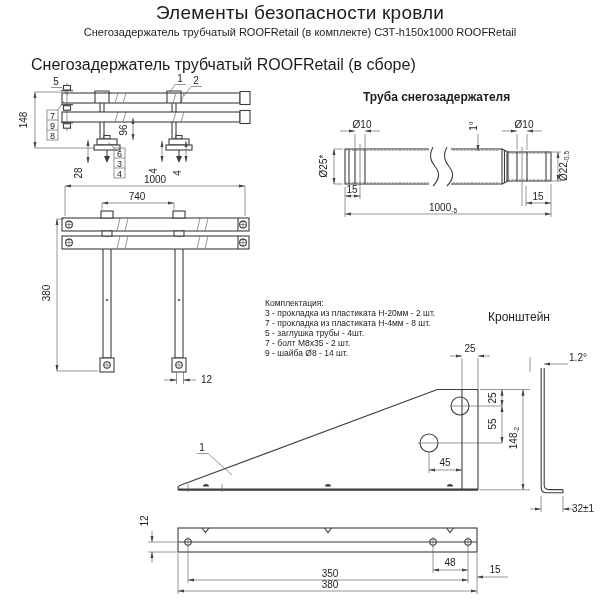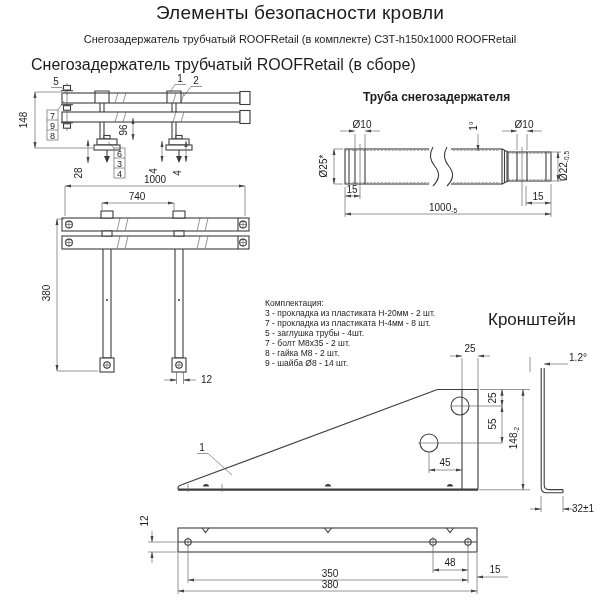--- a/index.html
+++ b/index.html
@@ -3,24 +3,24 @@
 <meta charset="utf-8">
 <style>
   html,body{margin:0;padding:0;}
   body{
     width:600px;height:600px;position:relative;overflow:hidden;
     background:#ffffff;color:#222;
     font-family:"Liberation Sans", sans-serif;
   }
   .abs{position:absolute;}
   #main-title{top:2px;left:0;width:600px;text-align:center;font-size:19px;color:#1c1c1c;letter-spacing:.2px;}
-  #subtitle{top:33px;left:0;width:600px;text-align:center;font-size:11px;color:#1c1c1c;}
+  #subtitle{top:26px;left:0;width:600px;text-align:center;font-size:11px;color:#1c1c1c;}
   #assembly-caption{top:56px;left:31px;font-size:16px;color:#1c1c1c;}
   #tube-title{top:90px;left:363px;font-size:12px;color:#1c1c1c;font-weight:bold;}
-  #bracket-title{top:310px;left:488px;font-size:17px;color:#1c1c1c;}
+  #bracket-title{top:310px;left:488px;font-size:12px;color:#1c1c1c;}
   #parts-list{top:251px;left:265px;font-size:8.5px;line-height:10px;color:#1c1c1c;margin-top:47px;}
   #parts-list div{white-space:nowrap;}
   svg{position:absolute;top:0;left:0;}
   svg text{font-family:"Liberation Sans", sans-serif;font-size:10px;fill:#1c1c1c;}
   svg text.s9{font-size:9px;}
   .obj{stroke:#3d3d3d;stroke-width:1.1;fill:none;}
   .obj2{stroke:#3d3d3d;stroke-width:2.2;fill:none;}
   .objw{stroke:#3d3d3d;stroke-width:1.1;fill:#ffffff;}
   .filld{fill:#3a3a3a;stroke:none;}
   .thin{stroke:#5d5d5d;stroke-width:0.65;fill:none;}
@@ -269,15 +269,14 @@
 <div class="abs" id="assembly-caption">Снегозадержатель трубчатый  ROOFRetail (в сборе)</div>
 <div class="abs" id="tube-title">Труба снегозадержателя</div>
 <div class="abs" id="bracket-title">Кронштейн</div>
 
 <div class="abs" id="parts-list">
   <div>Комплектация:</div>
   <div>3 - прокладка из пластиката Н-20мм - 2 шт.</div>
   <div>7 - прокладка из пластиката Н-4мм - 8 шт.</div>
   <div>5 - заглушка трубы - 4шт.</div>
   <div>7 - болт М8х35 - 2 шт.</div>
-  <div>8 - гайка М8 - 2 шт.</div>
   <div>9 - шайба Ø8 - 14 шт.</div>
 </div>
 
 </body></html>

